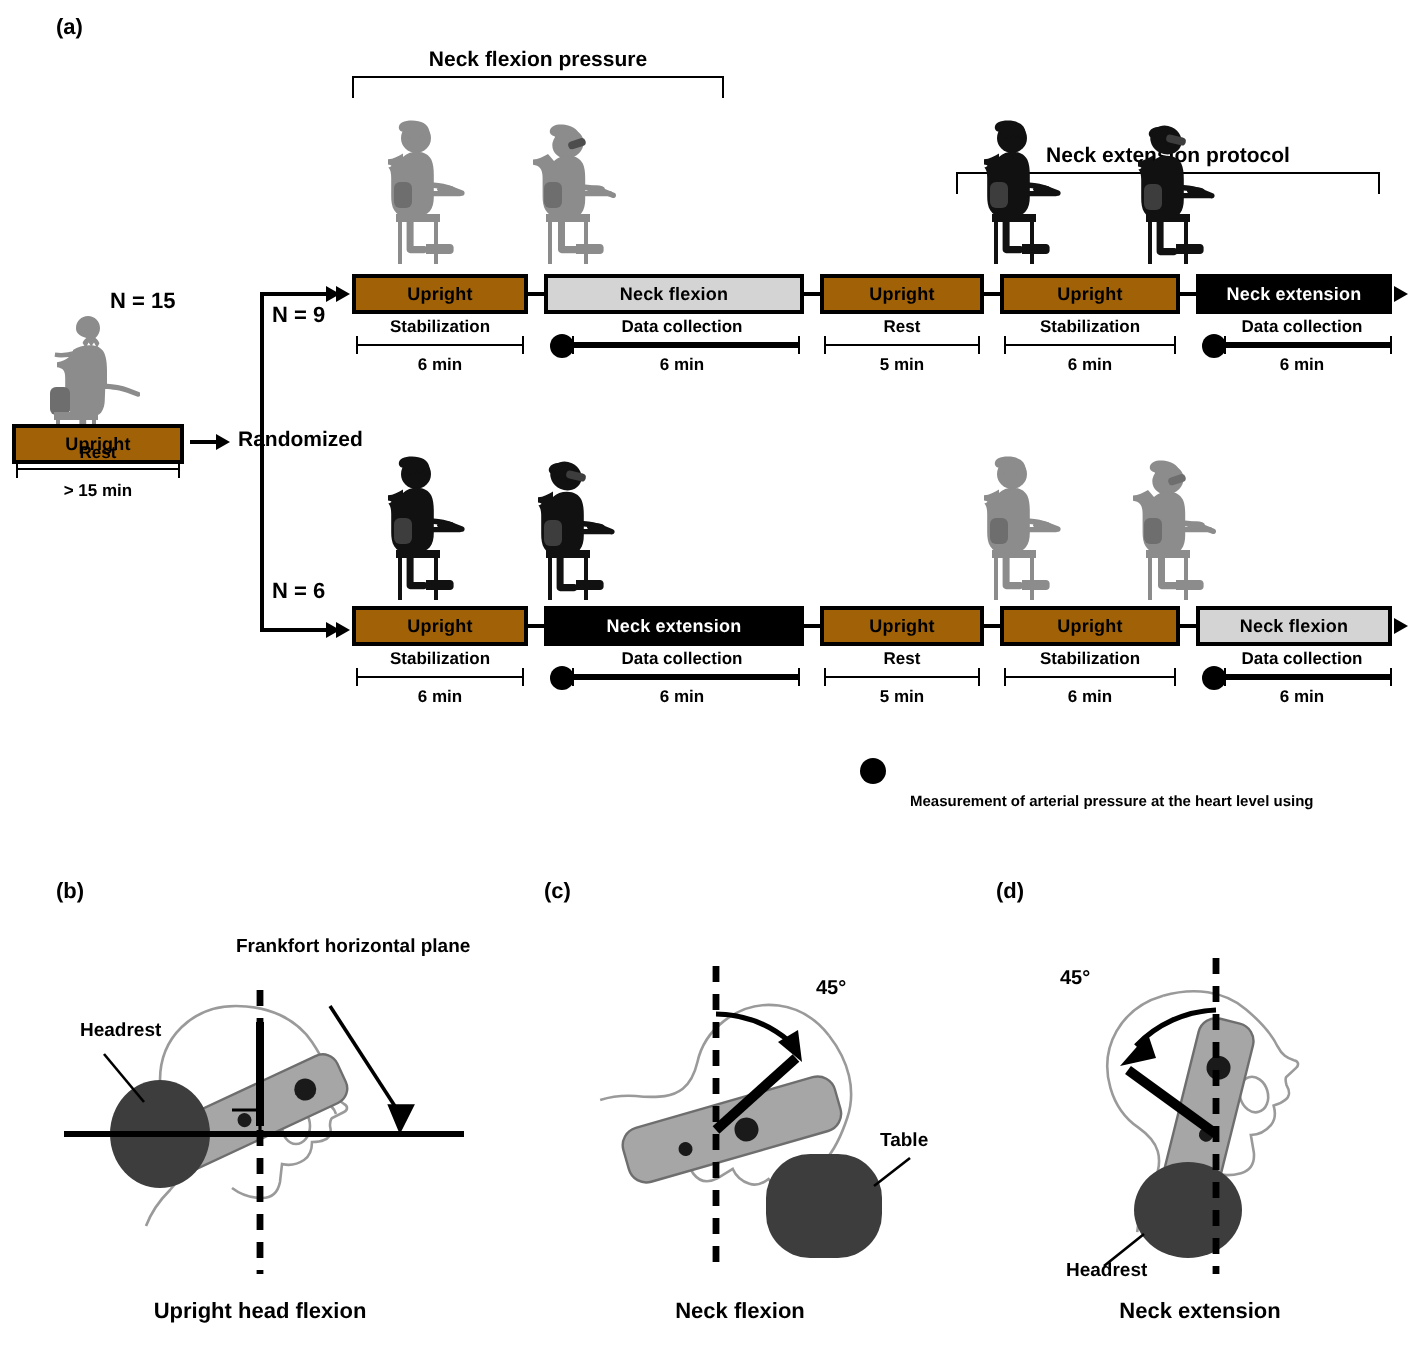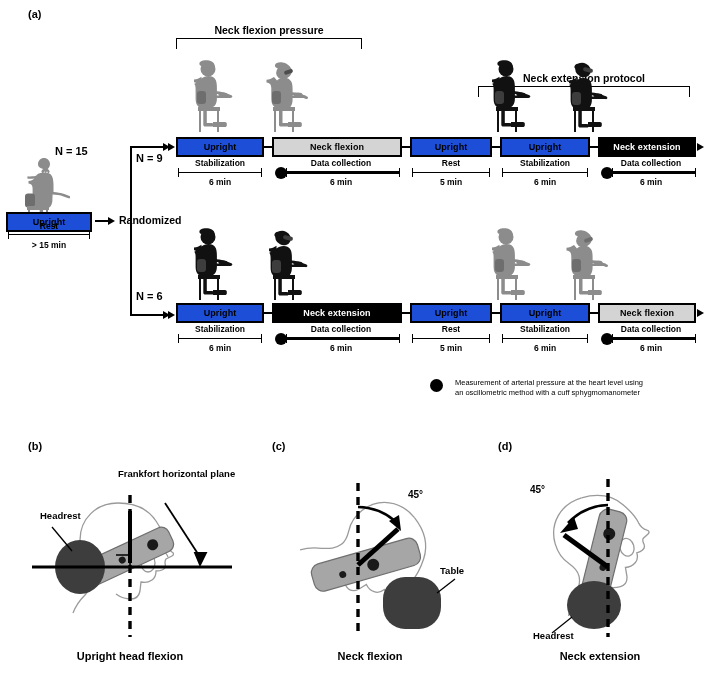--- a/index.html
+++ b/index.html
@@ -13,21 +13,21 @@
   .nlabel{font-size:11px;font-weight:bold;}
   .caption{font-size:11px;font-weight:bold;text-align:center;}
   .small-lbl{font-size:8.5px;font-weight:bold;text-align:center;line-height:1.1;}
 
   
   .cbox{
     box-sizing:border-box;
     height:20px;border:2px solid #000;
     display:flex;align-items:center;justify-content:center;
     font-size:9px;font-weight:bold;letter-spacing:.1px;
-    background:#1d4ed8;color:#000;
+    background:#a16207;color:#000;
   }
   .cbox.gray{background:#d4d4d4;color:#000;}
   .cbox.black{background:#000;color:#fff;}
 
   
   .bracket{
     box-sizing:border-box;
     border:1.6px solid #000;border-bottom:none;height:11px;
   }
   .bracket-title{
@@ -57,21 +57,21 @@
     border-top:4.5px solid transparent;border-bottom:4.5px solid transparent;
     border-left:7px solid #000;
   }
   .hline{position:absolute;height:2px;background:#000;}
   .vline{position:absolute;width:2px;background:#000;}
 
   .legend-dot{
     position:absolute;width:13px;height:13px;border-radius:50%;background:#000;
   }
   .legend-text{
-    position:absolute;font-size:7.5px;font-weight:normal;line-height:1.35;
+    position:absolute;font-size:7.5px;font-weight:bold;line-height:1.35;margin-top:18px;
   }
 
   .sil{position:absolute;}
 </style>
 </head>
 <body>
 
 <div class="abs panel-letter" style="left:28px;top:8px;">(a)</div>
 
 <div class="abs" style="left:176px;top:24px;width:186px;">
@@ -408,21 +408,20 @@
     <div class="tick l"></div>
     <div class="tick r"></div>
     <div class="dot"></div>
   </div>
   <div class="abs small-lbl" style="left:606px;top:344px;width:90px;">6 min</div>
 </div>
 
 <div class="legend-dot" style="left:430px;top:379px;"></div>
 <div class="legend-text" style="left:455px;top:378px;width:250px;">
   <div>Measurement of arterial pressure at the heart level using</div>
-  <div>an oscillometric method with a cuff sphygmomanometer</div>
 </div>
 
 <div class="abs panel-letter" style="left:28px;top:440px;">(b)</div>
 
 <svg class="abs" width="240" height="190" viewBox="0 0 240 190" style="left:10px;top:455px;">
 
   <g fill="none" stroke="#9a9a9a" stroke-width="1.3">
     <path d="M108 48c-22 0-38 16-38 37 0 10 3 17 8 23 4 5 6 9 6 14 0 7-4 12-9 18-5 5-9 10-12 18"></path>
     <path d="M108 48c16 0 30 6 38 18 6 9 9 16 10 22 1 5 3 7 6 9 2 1 2 3 0 4l-6 3c-1 1-1 2-1 4 1 4 0 6-3 7-2 1-4 1-6 1 0 4-1 7-4 9-3 2-7 3-11 2l-1 9c-1 5-4 8-9 8-6 0-11-2-15-5"></path>
     <ellipse cx="138" cy="108" rx="7" ry="9"></ellipse>

